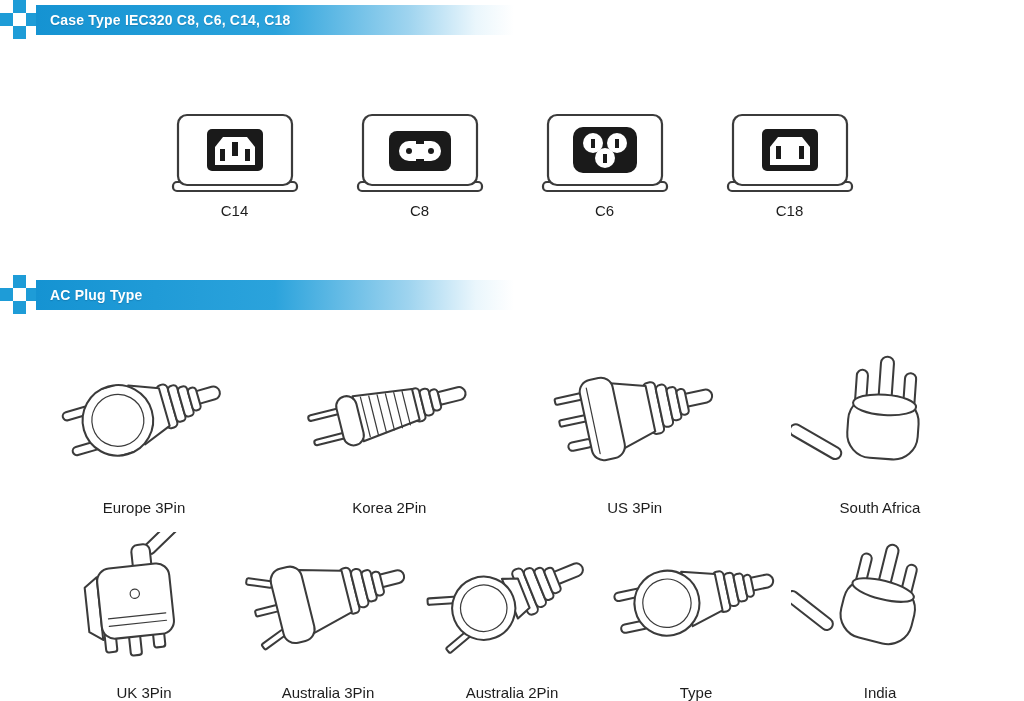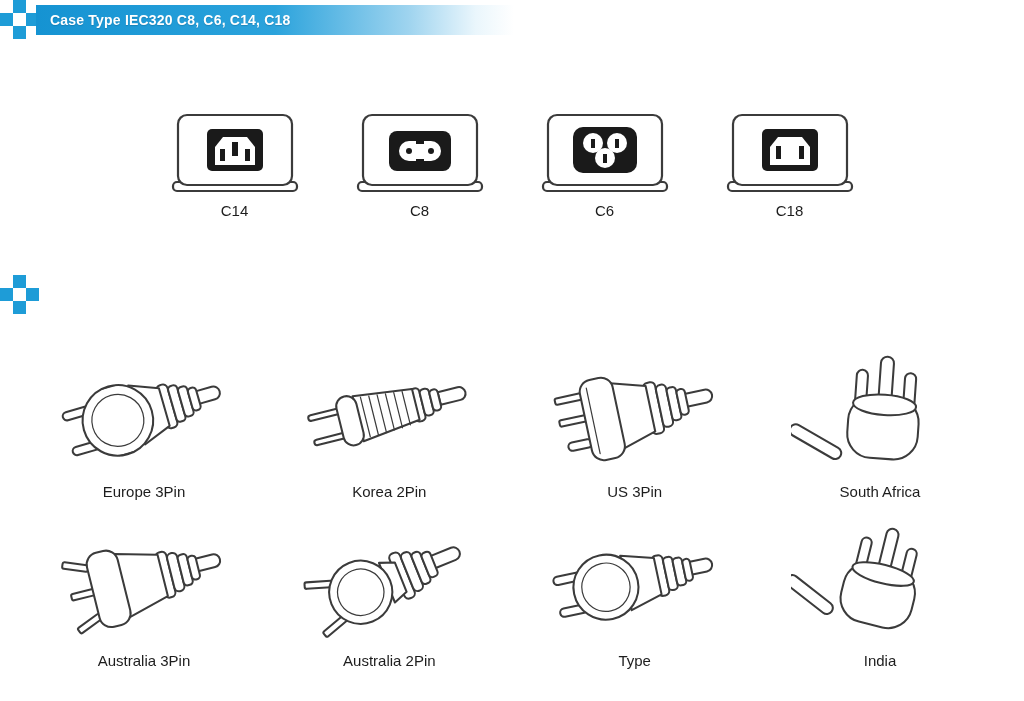--- a/index.html
+++ b/index.html
@@ -28,21 +28,21 @@
     text-shadow:0 1px 1px rgba(0,60,100,.25);white-space:nowrap;
   }
 
   
   .conn-row{display:flex;justify-content:center;gap:57px;margin-top:72px;}
   .plug-row{display:flex;justify-content:space-between;padding:0 55px;}
   .plug-row.row1{margin-top:32px;}
   .plug-row.row2{margin-top:16px;}
   .fig{display:flex;flex-direction:column;align-items:center;}
   .fig-label{margin-top:6px;font-size:15px;color:#1d1d1d;}
-  .plug-fig{width:178px;}
+  .plug-fig{width:178px;gap:16px;}
 
   
   .art rect,.art path,.art circle,.art ellipse{
     stroke:#3b3b3b;stroke-width:2.2;fill:#ffffff;
     stroke-linejoin:round;stroke-linecap:round;
   }
   .art .dark{fill:#1a1a1a;stroke:none;}
   .art .light{fill:#ffffff;stroke:none;}
   .art .thin{stroke-width:1.3;}
   .art .nofill{fill:none;}
@@ -120,20 +120,23 @@
           <rect class="dark" x="73" y="34" width="5" height="13"></rect>
         </g>
       </svg>
       <div class="fig-label">C18</div>
     </div>
 
   </div>
 
   <div class="section-header" style="margin-top:56px;">
     <div class="checker"></div>
+    <div class="banner">
+      <span class="banner-title">AC Plug Type</span>
+    </div>
   </div>
 
   <div class="plug-row row1">
 
     <div class="fig plug-fig">
       <svg width="178" height="130" viewBox="0 0 180 140">
         <g class="art" transform="rotate(-16 90 72)">
           <path d="M148,64 h20 a7,7 0 0 1 0,14 h-20 z"></path>
           <rect x="110" y="47" width="12" height="48" rx="5"></rect>
           <rect x="122" y="51" width="10" height="40" rx="4"></rect>
@@ -200,20 +203,38 @@
           <ellipse cx="94" cy="62" rx="34" ry="11"></ellipse>
         </g>
       </svg>
       <div class="fig-label">South Africa</div>
     </div>
 
   </div>
 
   <div class="plug-row row2">
 
+    <div class="fig plug-fig">
+      <svg width="178" height="130" viewBox="0 0 180 140">
+        <g class="art" transform="rotate(-6 85 75)">
+          <g transform="rotate(-38 104 18)">
+            <rect x="96" y="12" width="48" height="12" rx="6"></rect>
+          </g>
+          <rect x="82" y="14" width="20" height="28" rx="7"></rect>
+          <rect x="44" y="104" width="12" height="22" rx="3"></rect>
+          <rect x="70" y="108" width="12" height="24" rx="3"></rect>
+          <rect x="96" y="104" width="12" height="22" rx="3"></rect>
+          <path d="M42,44 L28,54 L28,102 L42,112 Z"></path>
+          <rect x="42" y="36" width="78" height="76" rx="14"></rect>
+          <path class="thin nofill" d="M50,98 h62 M50,90 h62"></path>
+          <circle class="thin nofill" cx="81" cy="66" r="5"></circle>
+        </g>
+      </svg>
+      <div class="fig-label">UK 3Pin</div>
+    </div>
 
     <div class="fig plug-fig">
       <svg width="178" height="130" viewBox="0 0 180 140">
         <g class="art" transform="rotate(-14 90 70)">
           <path d="M146,60 h22 a7,7 0 0 1 0,14 h-22 z"></path>
           <rect x="108" y="44" width="12" height="50" rx="5"></rect>
           <rect x="120" y="48" width="11" height="42" rx="5"></rect>
           <rect x="131" y="52" width="10" height="34" rx="4"></rect>
           <rect x="141" y="56" width="9" height="26" rx="4"></rect>
           <path d="M66,34 L111,46 L111,92 L66,104 Z"></path>

